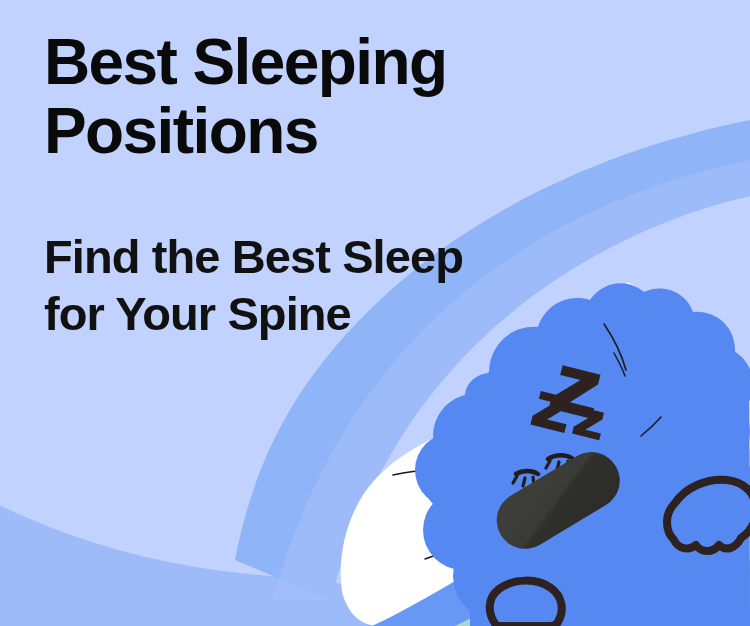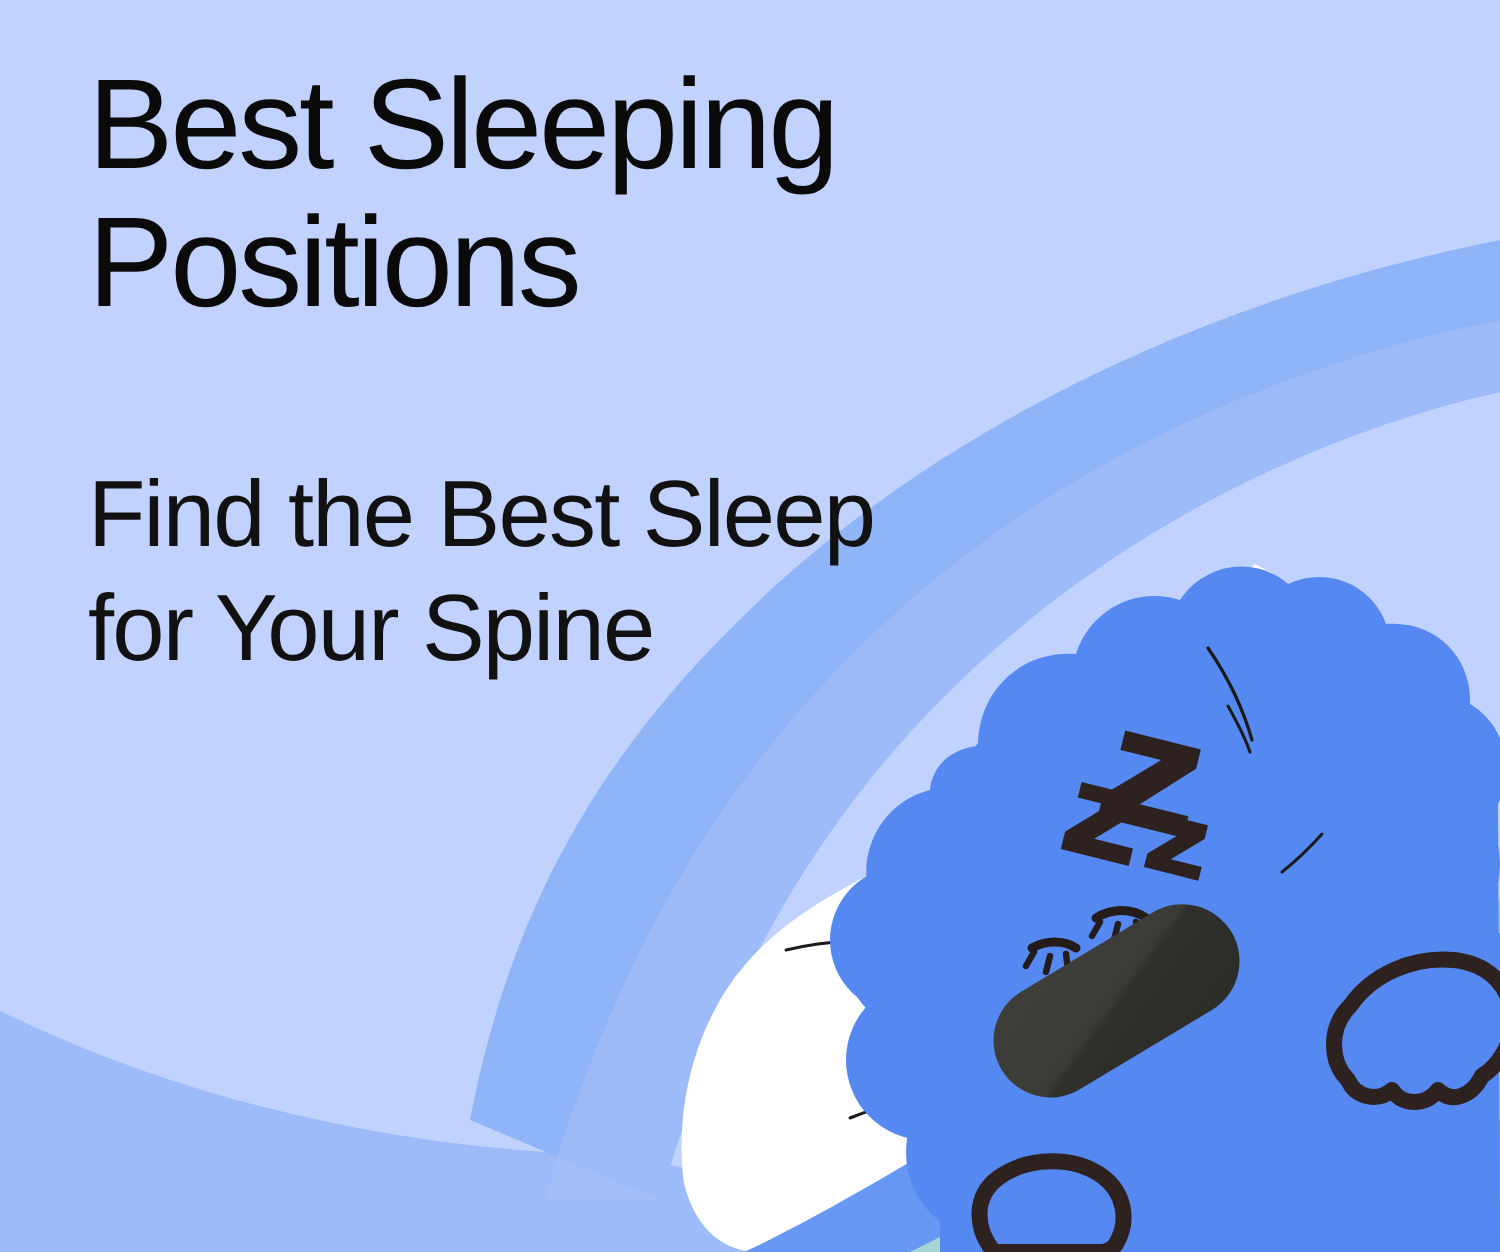--- a/index.html
+++ b/index.html
@@ -35,34 +35,34 @@
     pointer-events: none;
   }
   .headline {
     position: absolute;
     left: 44px;
     top: 28px;
     width: 560px;
     margin: 0;
     font-size: 64px;
     line-height: 1.08;
-    font-weight: 400;
+    font-weight: 700;
     letter-spacing: -1.6px;
     color: #0a0a0a;
     white-space: pre-line;
   }
   .subhead {
     position: absolute;
     left: 44px;
     top: 228px;
     width: 520px;
     margin: 0;
     font-size: 47px;
     line-height: 1.22;
-    font-weight: 400;
+    font-weight: 700;
     letter-spacing: -0.9px;
     color: #111111;
     white-space: pre-line;
   }
 </style>
 </head>
 <body>
 
 <div id="poster">
 

